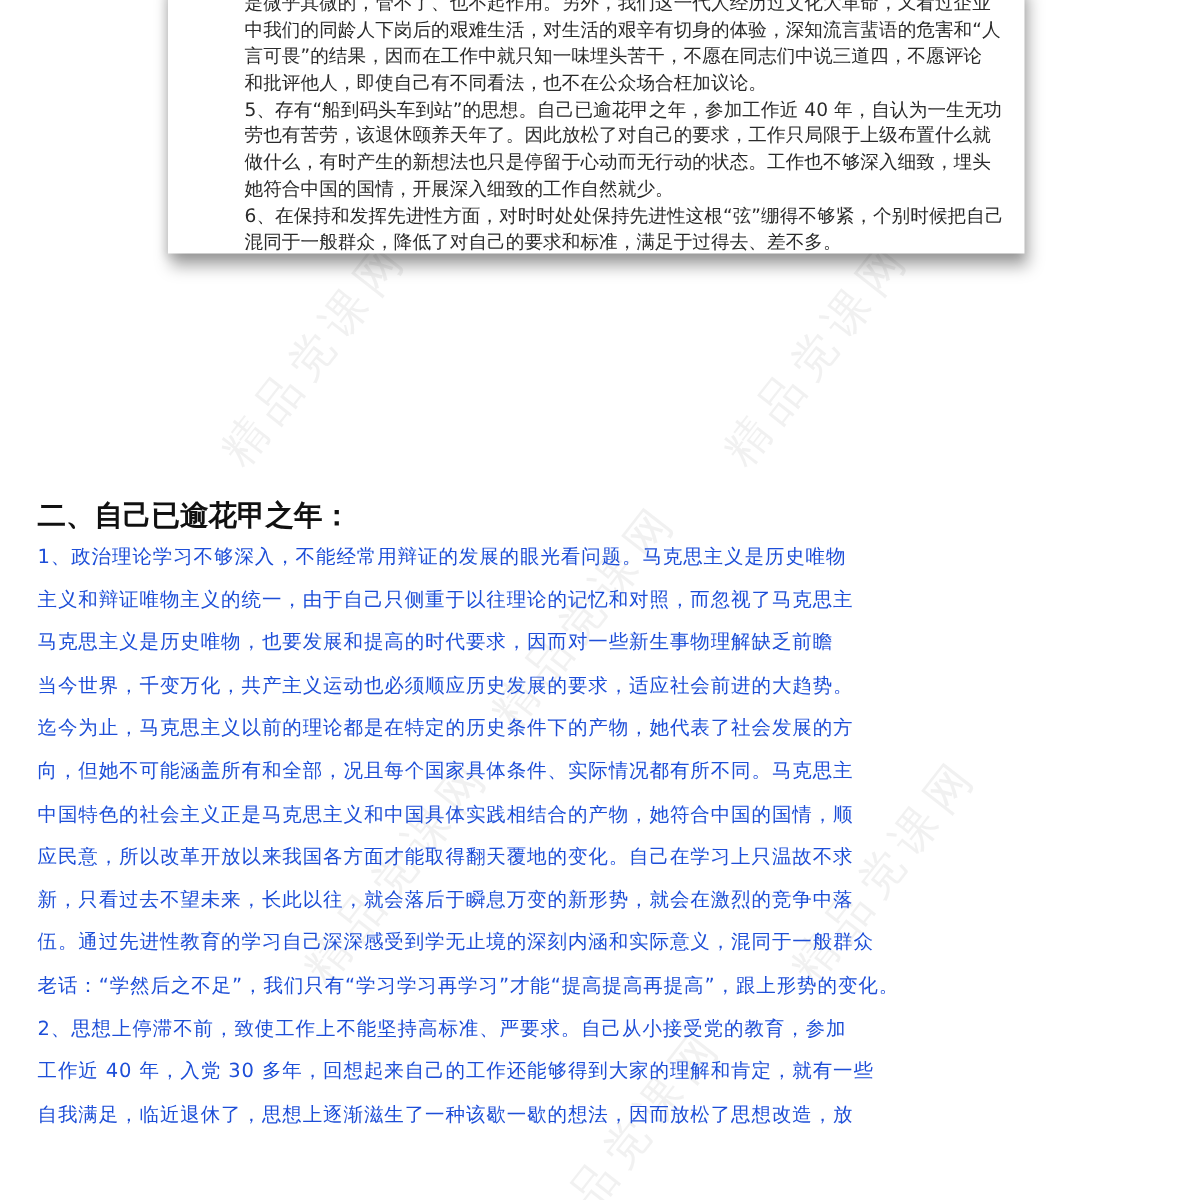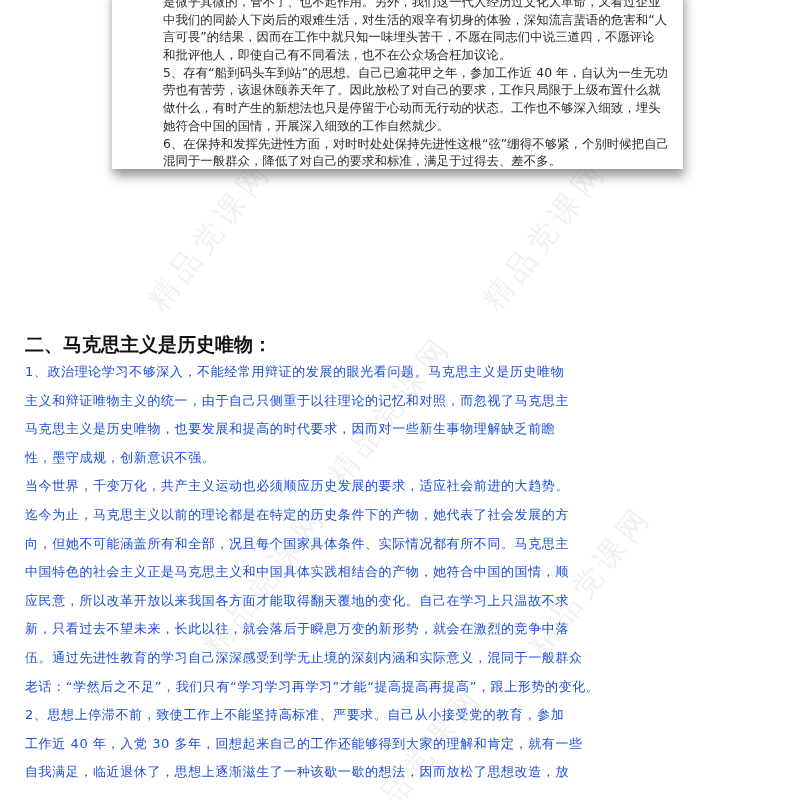--- a/index.html
+++ b/index.html
@@ -92,25 +92,24 @@
     <span class="card-line">5、存有“船到码头车到站”的思想。自己已逾花甲之年，参加工作近 40 年，自认为一生无功</span>
     <span class="card-line">劳也有苦劳，该退休颐养天年了。因此放松了对自己的要求，工作只局限于上级布置什么就</span>
     <span class="card-line">做什么，有时产生的新想法也只是停留于心动而无行动的状态。工作也不够深入细致，埋头</span>
     <span class="card-line">她符合中国的国情，开展深入细致的工作自然就少。</span>
     <span class="card-line">6、在保持和发挥先进性方面，对时时处处保持先进性这根“弦”绷得不够紧，个别时候把自己</span>
     <span class="card-line">混同于一般群众，降低了对自己的要求和标准，满足于过得去、差不多。</span>
   </div>
 </div>
 
 <div class="body-section">
-  <div class="section-heading">二、马克思主义是历史唯物：</div>
+  <div class="section-heading">二、自己已逾花甲之年：</div>
   <div class="body-line">1、政治理论学习不够深入，不能经常用辩证的发展的眼光看问题。马克思主义是历史唯物</div>
   <div class="body-line">主义和辩证唯物主义的统一，由于自己只侧重于以往理论的记忆和对照，而忽视了马克思主</div>
   <div class="body-line">马克思主义是历史唯物，也要发展和提高的时代要求，因而对一些新生事物理解缺乏前瞻</div>
-  <div class="body-line">性，墨守成规，创新意识不强。</div>
   <div class="body-line">当今世界，千变万化，共产主义运动也必须顺应历史发展的要求，适应社会前进的大趋势。</div>
   <div class="body-line">迄今为止，马克思主义以前的理论都是在特定的历史条件下的产物，她代表了社会发展的方</div>
   <div class="body-line">向，但她不可能涵盖所有和全部，况且每个国家具体条件、实际情况都有所不同。马克思主</div>
   <div class="body-line">中国特色的社会主义正是马克思主义和中国具体实践相结合的产物，她符合中国的国情，顺</div>
   <div class="body-line">应民意，所以改革开放以来我国各方面才能取得翻天覆地的变化。自己在学习上只温故不求</div>
   <div class="body-line">新，只看过去不望未来，长此以往，就会落后于瞬息万变的新形势，就会在激烈的竞争中落</div>
   <div class="body-line">伍。通过先进性教育的学习自己深深感受到学无止境的深刻内涵和实际意义，混同于一般群众</div>
   <div class="body-line">老话：“学然后之不足”，我们只有“学习学习再学习”才能“提高提高再提高”，跟上形势的变化。</div>
   <div class="body-line">2、思想上停滞不前，致使工作上不能坚持高标准、严要求。自己从小接受党的教育，参加</div>
   <div class="body-line">工作近 40 年，入党 30 多年，回想起来自己的工作还能够得到大家的理解和肯定，就有一些</div>

